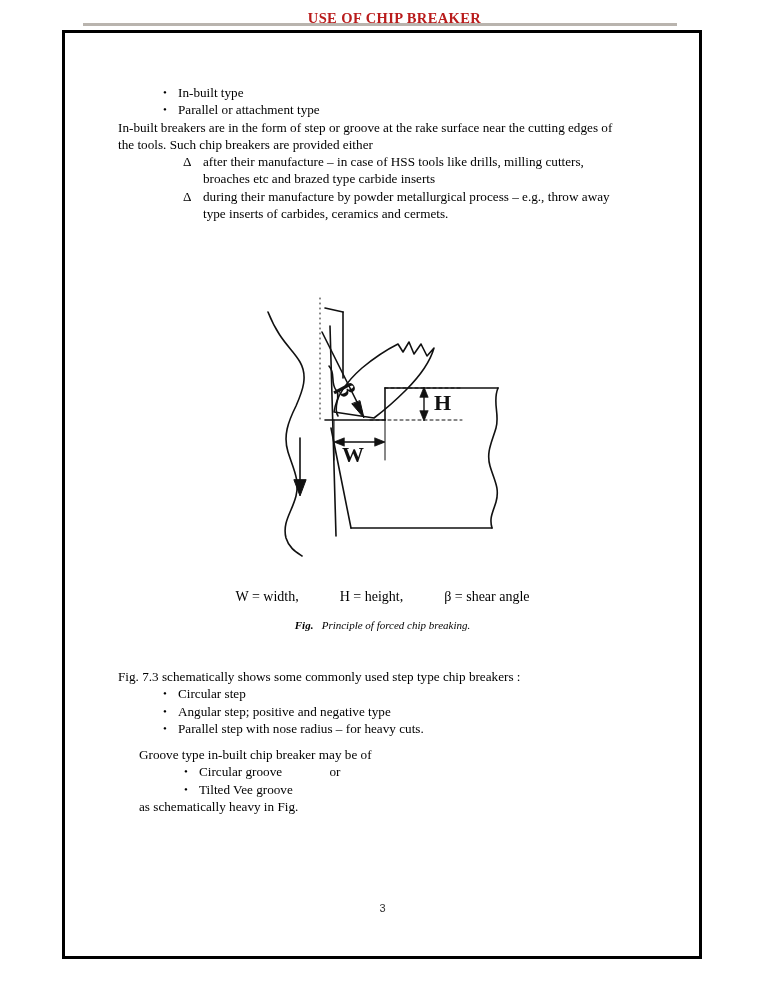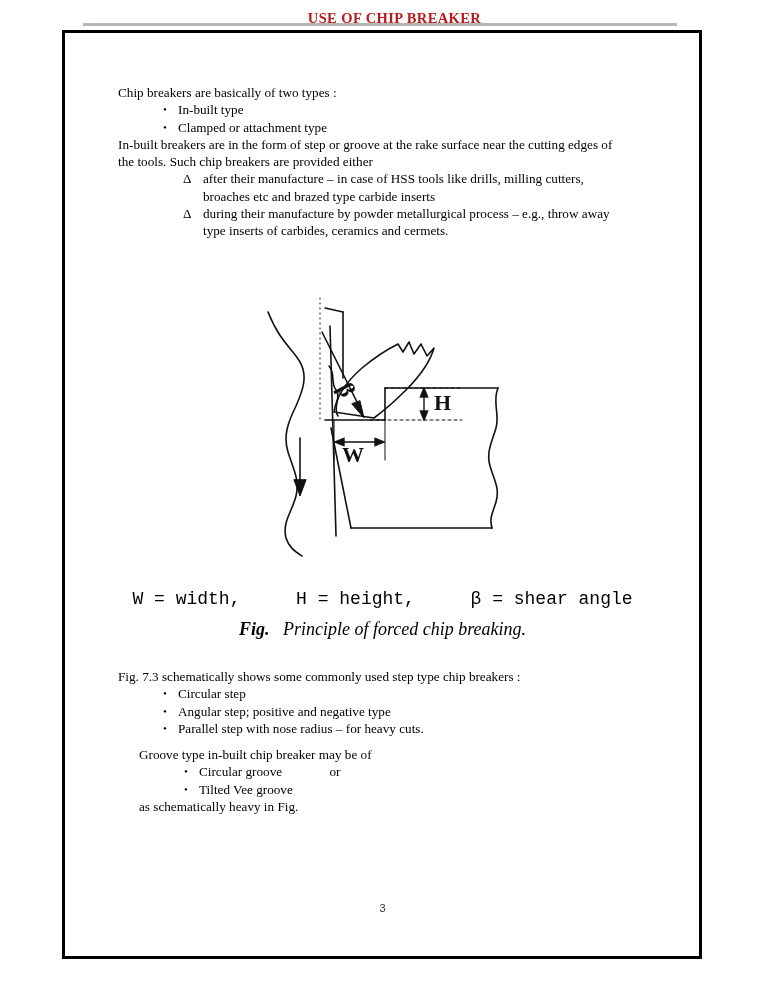--- a/index.html
+++ b/index.html
@@ -109,31 +109,30 @@
     top: 290px;
     width: 765px;
     height: 270px;
   }
   .fig-legend {
     position: absolute;
     left: 0;
     top: 589px;
     width: 765px;
     text-align: center;
-    font-size: 18px;
-    font-family: Liberation Mono, monospace;
+    font-size: 14px;
   }
   .fig-legend .gap { display:inline-block; width: 34px; }
   .fig-caption {
     position: absolute;
     left: 0;
     top: 619px;
     width: 765px;
     text-align: center;
-    font-size: 18px;
+    font-size: 11px;
     font-style: italic;
   }
   .fig-caption .fig-word {
     font-weight: bold;
     font-style: italic;
   }
 
   
   .lower-a {
     position: absolute;
@@ -166,30 +165,29 @@
 </head>
 <body>
 
 <div class="running-header">USE OF CHIP BREAKER</div>
 <div class="header-rule"></div>
 
 <div class="page-border"></div>
 
 <div class="content">
 
-  <p class="para">Chip breakers are basically of two types :</p>
 
   <ul class="bullets">
     <li>
       <span class="bullet-mark">•</span>
       <span>In-built type</span>
     </li>
     <li>
       <span class="bullet-mark">•</span>
-      <span>Clamped or attachment type</span>
+      <span>Parallel or attachment type</span>
     </li>
   </ul>
 
   <p class="para">In-built breakers are in the form of step or groove at the rake surface near the cutting edges of the tools. Such chip breakers are provided either</p>
 
   <ul class="deltas">
     <li>
       <span class="delta-mark">Δ</span>
       <span>after their manufacture – in case of HSS tools like drills, milling cutters, broaches etc and brazed type carbide inserts</span>
     </li>

